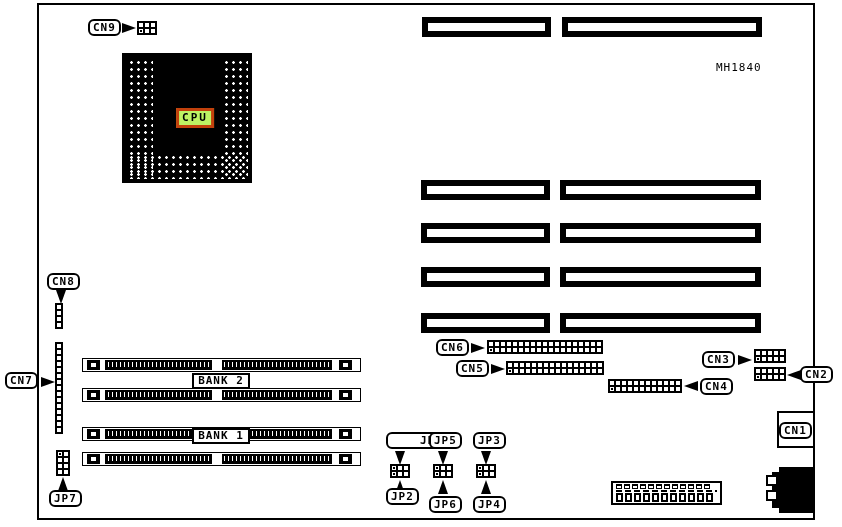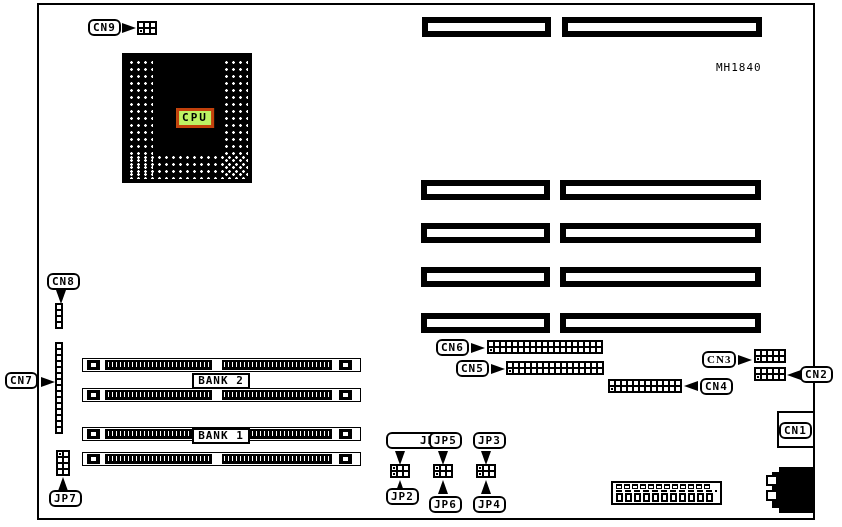--- a/index.html
+++ b/index.html
@@ -339,21 +339,21 @@
       <i></i>
       <i></i>
       <i></i>
       <i></i>
       <i></i>
       <i></i>
     </div>
   <div class="t l" style="left:684px;top:381px;"></div>
   <span class="lbl" style="left:700px;top:378px;">CN4</span>
 
-  <span class="lbl" style="left:702px;top:351px;font-family:Liberation Serif, serif;">CN3</span>
+  <span class="lbl" style="left:702px;top:351px;">CN3</span>
   <div class="t r" style="left:738px;top:355px;"></div>
   <div data-pingrid="5x2" style="left: 754px; top: 349px; display: grid; grid-template-columns: repeat(5, 4px); grid-auto-rows: 4px; gap: 2px;">
       <i></i>
       <i></i>
       <i></i>
       <i></i>
       <i></i>
       <i class="p1"></i>
       <i></i>
       <i></i>

